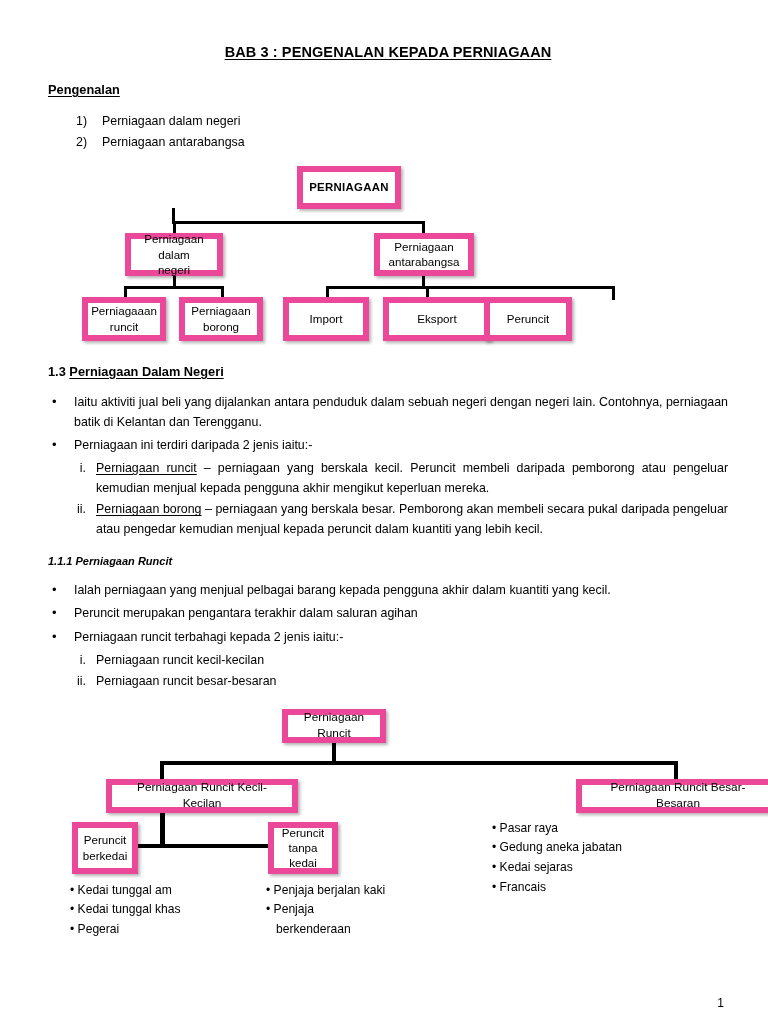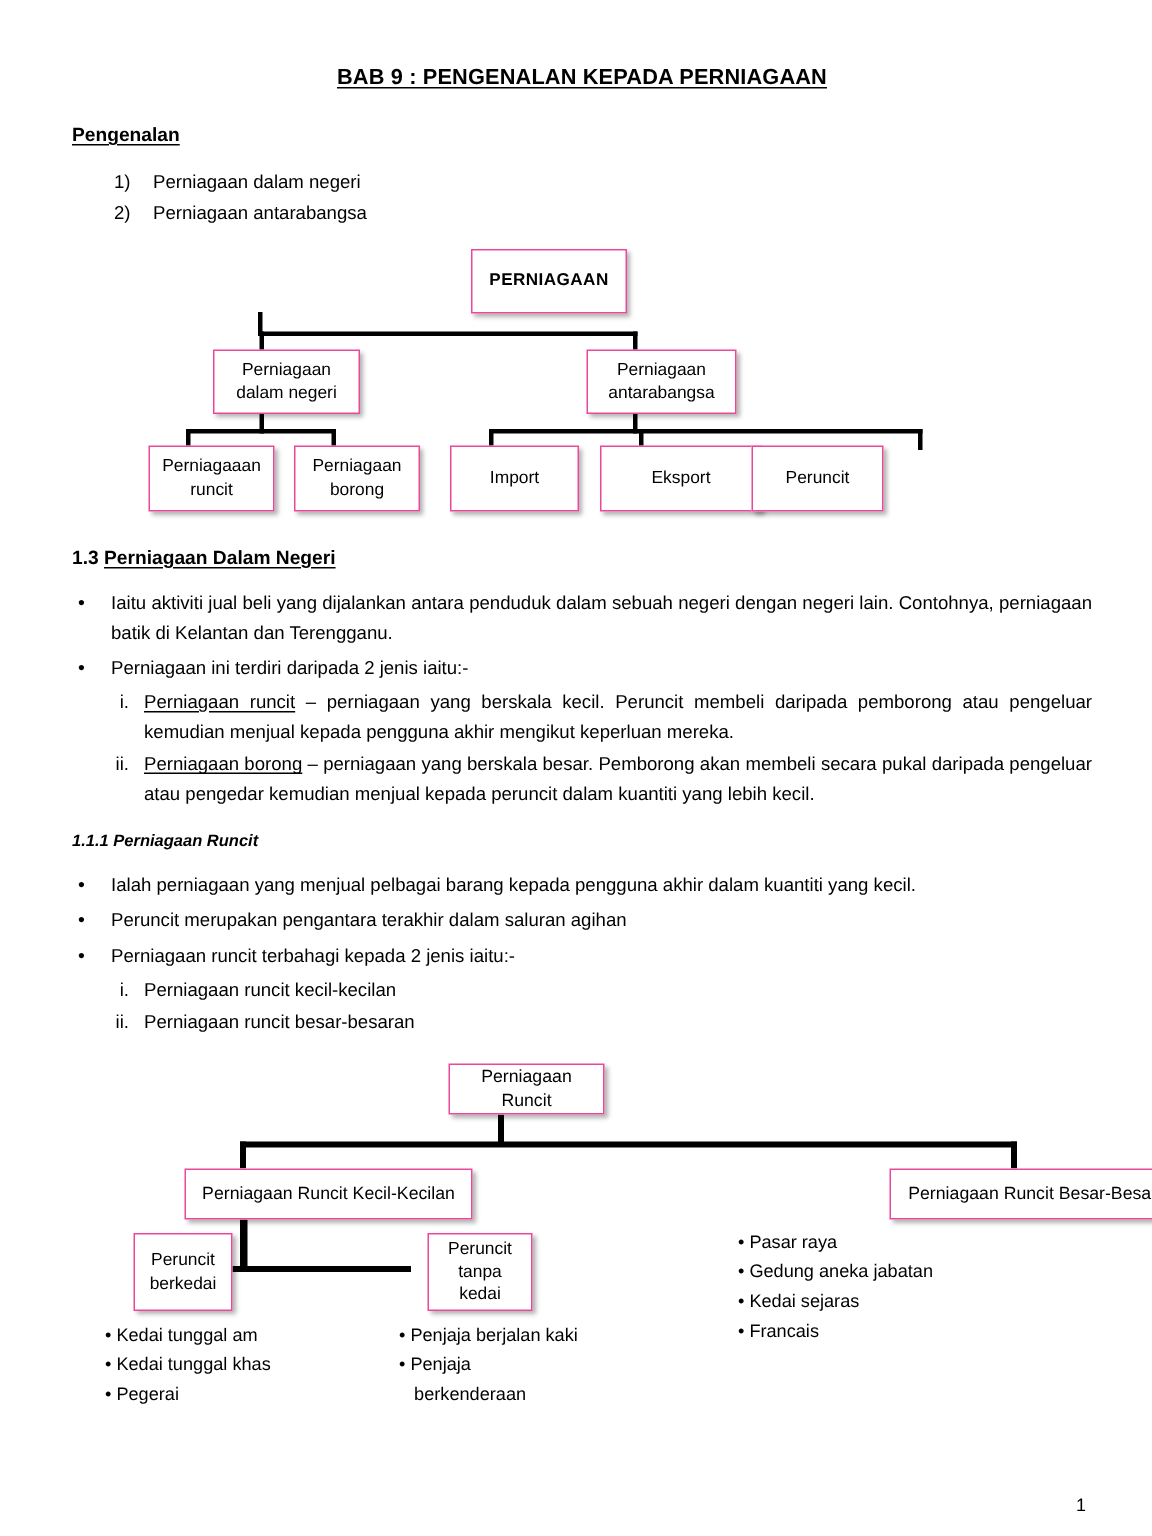--- a/index.html
+++ b/index.html
@@ -133,32 +133,31 @@
 
   
   .diagram {
     position: relative;
     width: 680px;
   }
   .diagram .node {
     position: absolute;
     box-sizing: border-box;
     background: #ffffff;
-    border: 1px solid #ec4899;
+    border: 6px solid #ec4899;
     box-shadow: 2px 2px 3px rgba(0,0,0,0.30);
     display: flex;
     align-items: center;
     justify-content: center;
     text-align: center;
     font-size: 11.6px;
     line-height: 1.32;
     color: #000;
     padding: 2px 10px;
     z-index: 2;
-    margin-left: 17px;
   }
   .diagram .node.bold { font-weight: bold; font-size: 11.4px; letter-spacing: 0.3px; }
   .diagram .conn {
     position: absolute;
     background: #000000;
     z-index: 1;
   }
   .diagram .list-block {
     position: absolute;
     font-size: 12.1px;
@@ -176,21 +175,21 @@
     bottom: 14px;
     font-size: 12px;
   }
 </style>
 </head>
 <body>
 
 <div class="page">
   <div class="content">
 
-    <div class="doc-title"><span class="u">BAB 9 : PENGENALAN KEPADA PERNIAGAAN</span></div>
+    <div class="doc-title"><span class="u">BAB 3 : PENGENALAN KEPADA PERNIAGAAN</span></div>
 
     <div class="sec-head"><span class="u">Pengenalan</span></div>
 
 
     <ol class="numlist">
       <li><span class="marker">1)</span><span>Perniagaan dalam negeri</span></li>
       <li><span class="marker">2)</span><span>Perniagaan antarabangsa</span></li>
     </ol>
 
     <div class="diagram" style="height:178px; margin-top:12px;">

